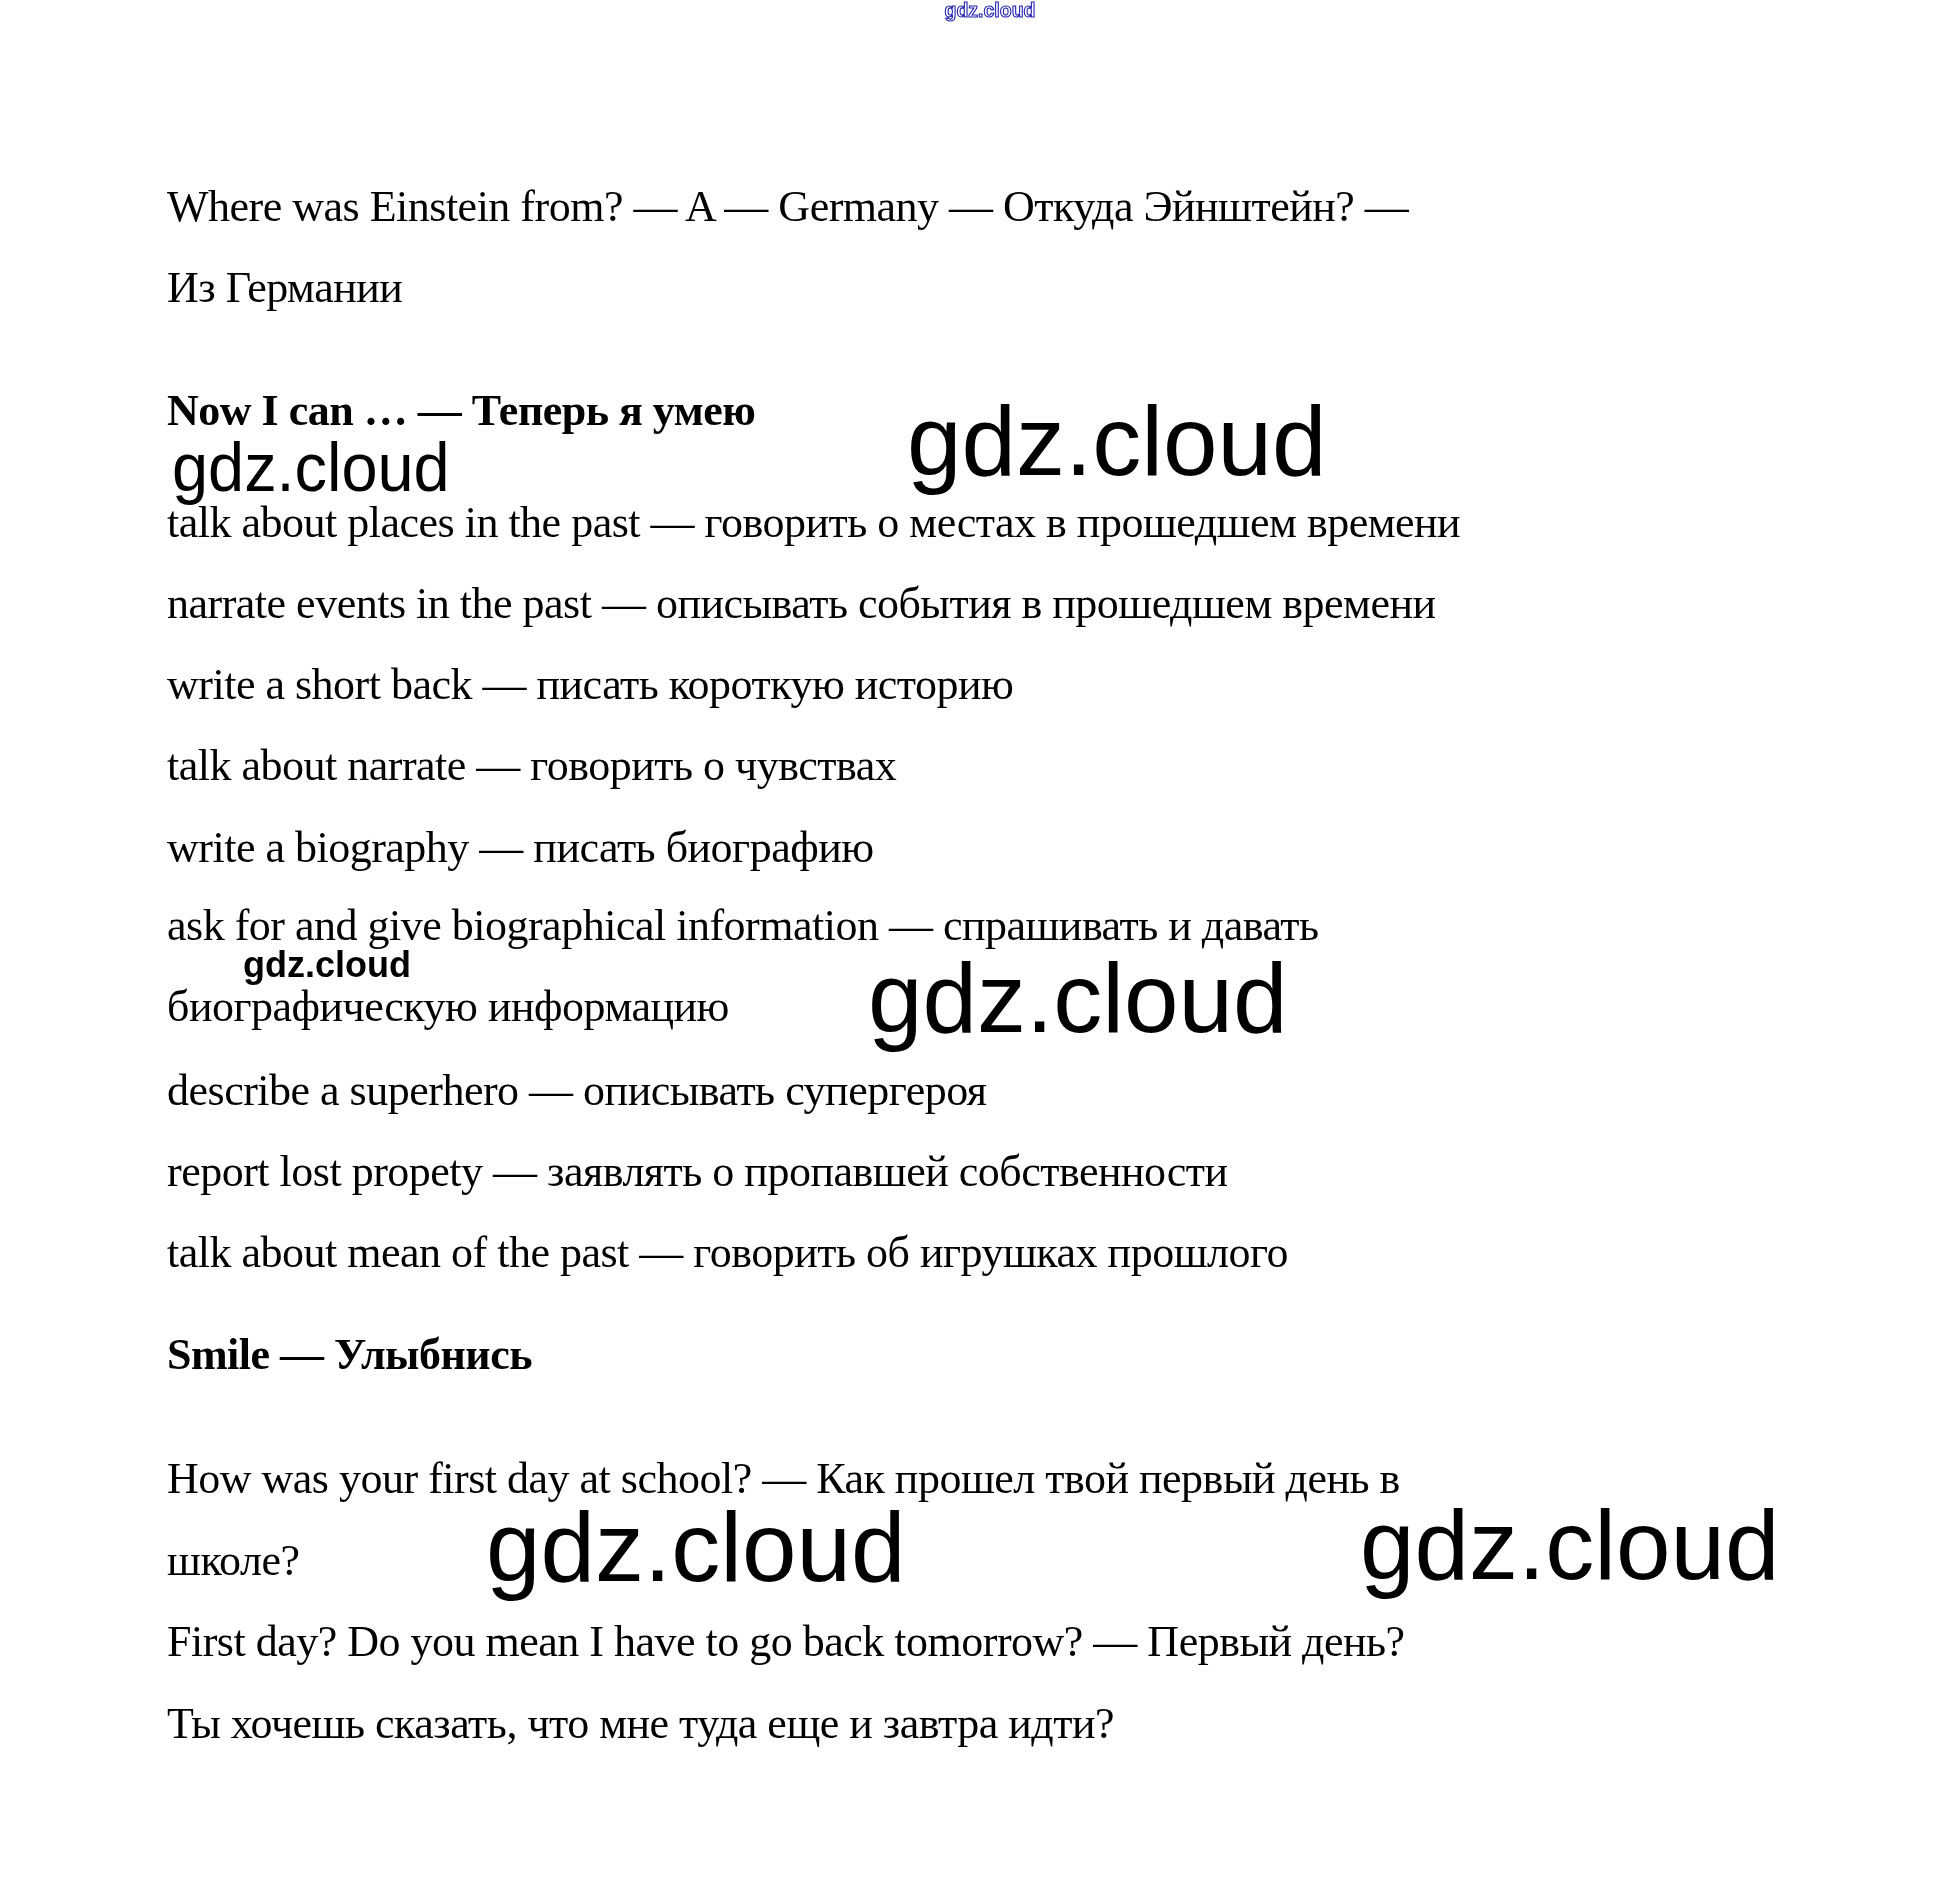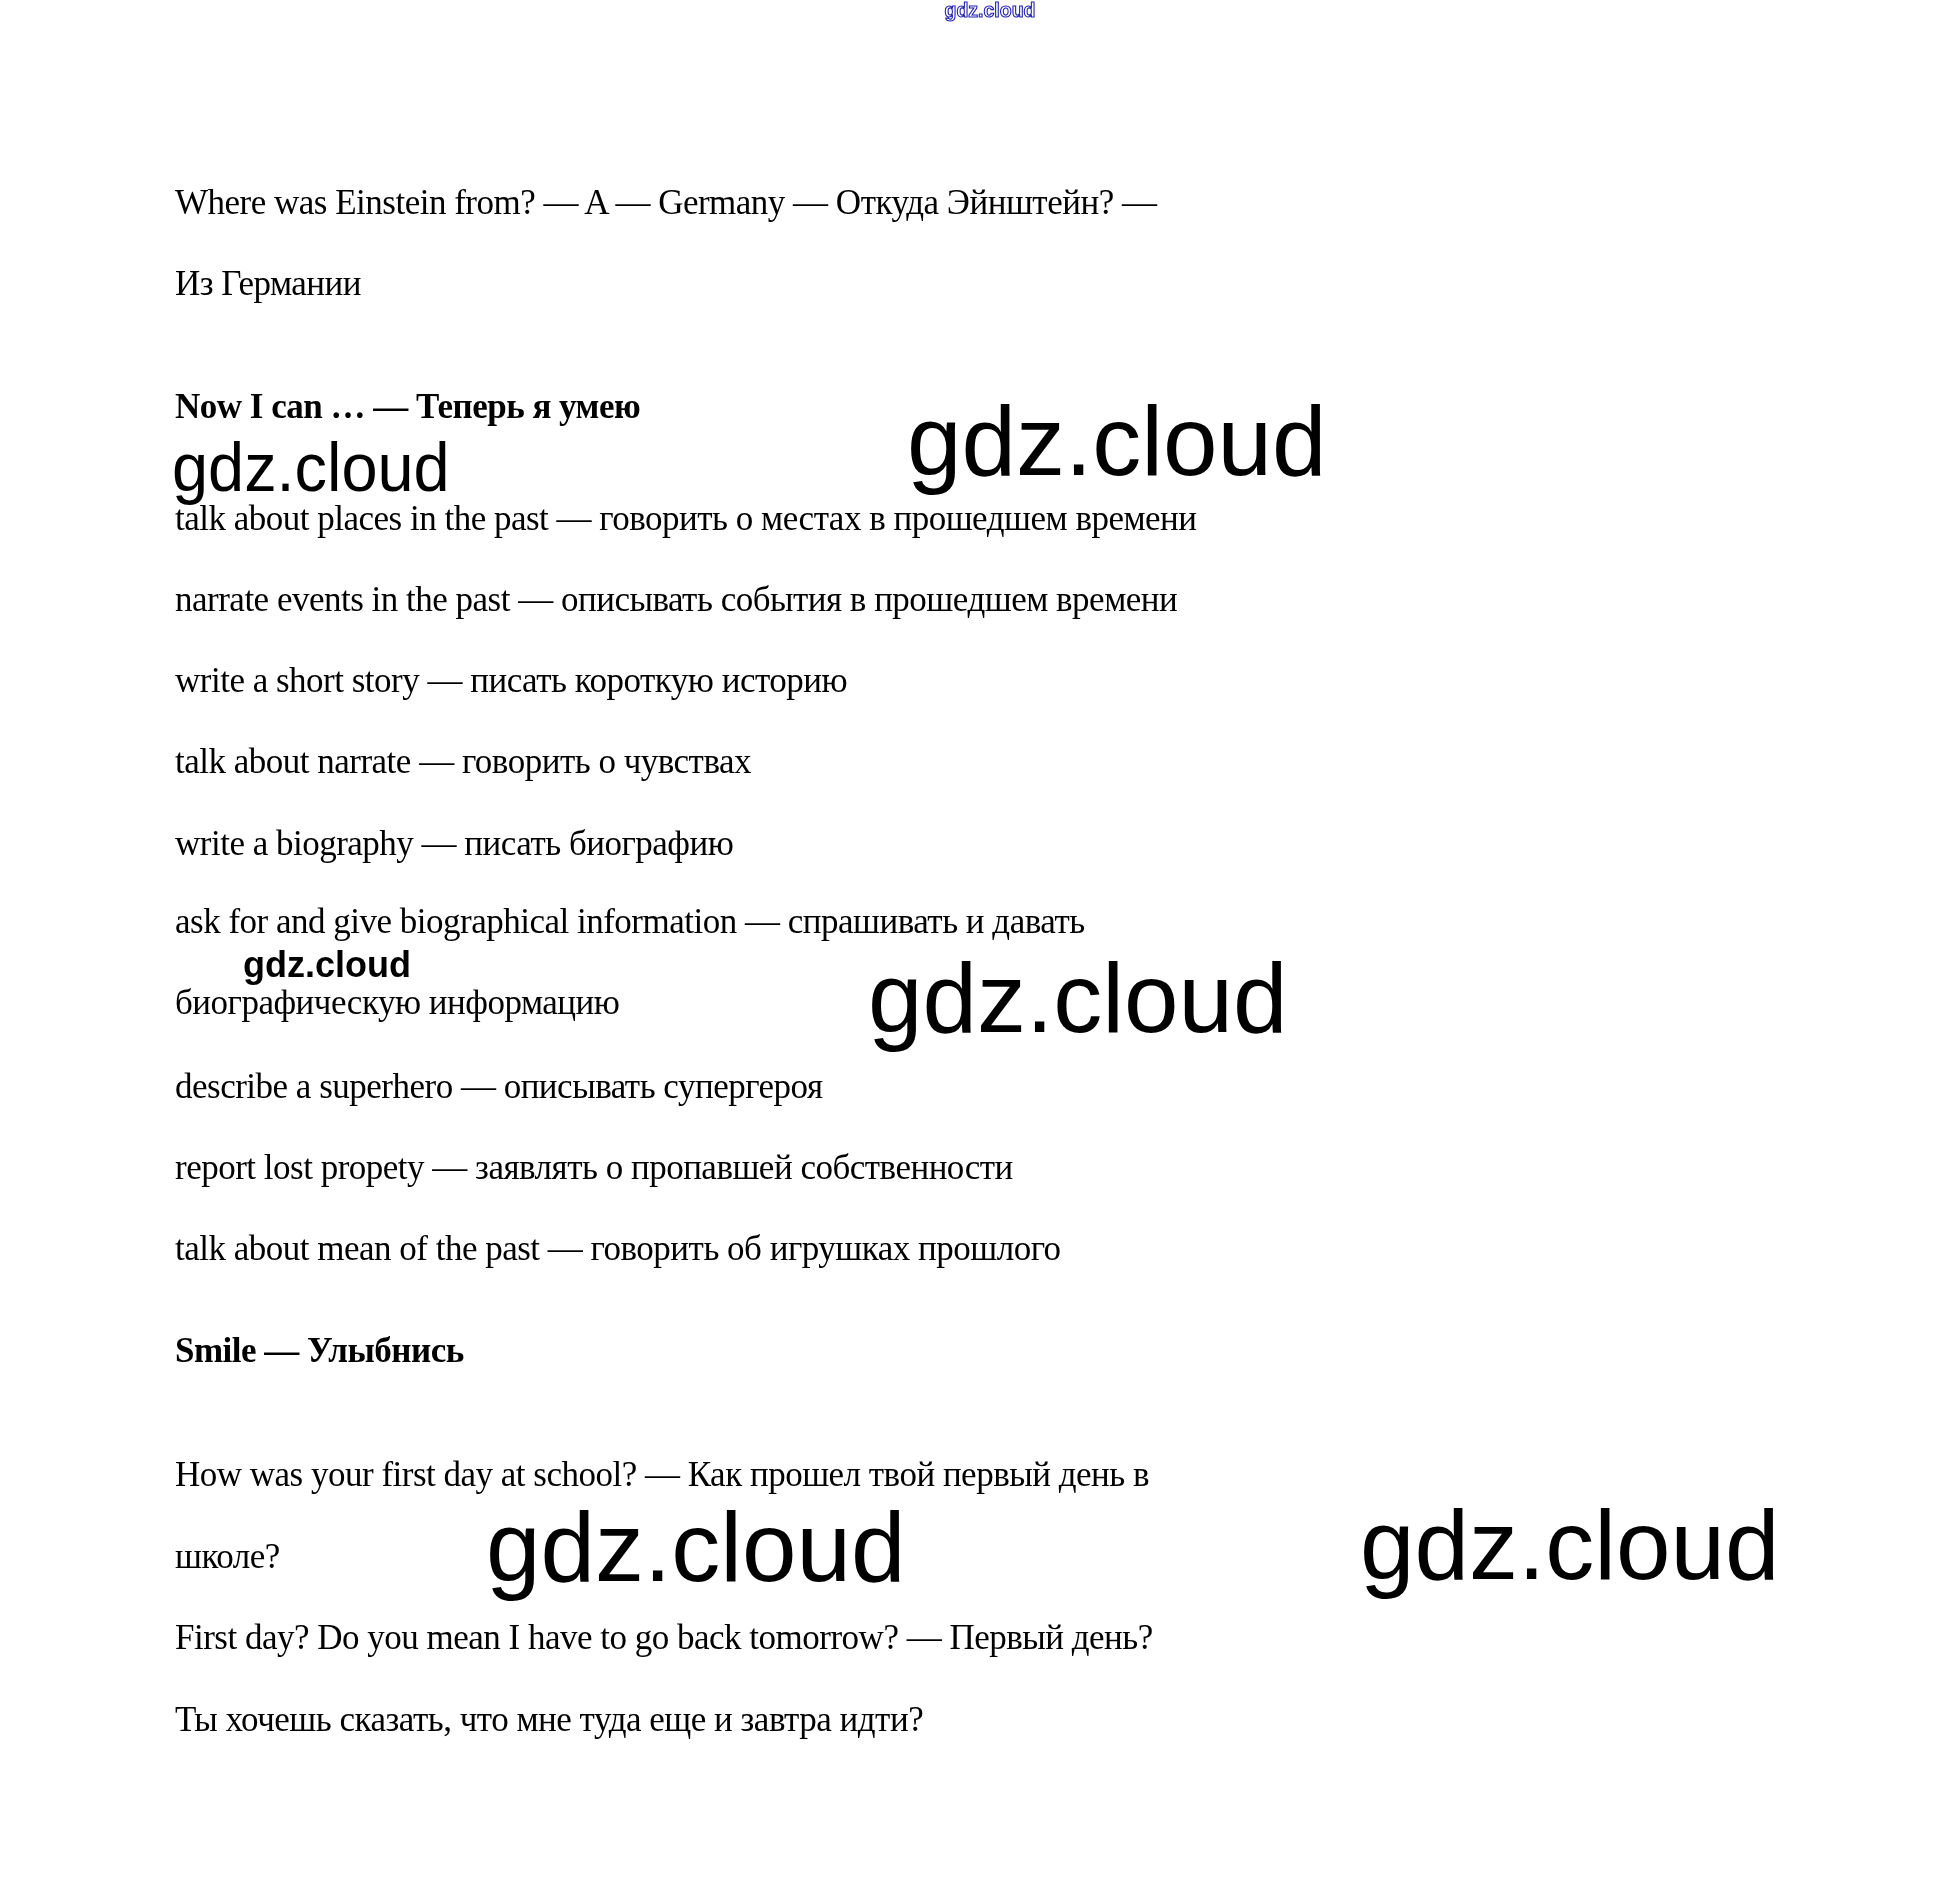--- a/index.html
+++ b/index.html
@@ -13,26 +13,25 @@
     height: 1892px;
     background: #ffffff;
     overflow: hidden;
     font-family: "Liberation Serif", "DejaVu Serif", serif;
     color: #000000;
     padding-left: 20px;
   }
   .line {
     position: absolute;
     left: 167px;
-    font-size: 35px;
+    font-size: 44px;
     line-height: 1;
     white-space: nowrap;
     letter-spacing: -0.5px;
     color: #000000;
-    margin-left: 8px;
   }
   .line.bold {
     font-weight: 700;
     text-align: center;
   }
   .wm {
     position: absolute;
     font-family: "Liberation Sans", "DejaVu Sans", sans-serif;
     color: #000000;
     line-height: 1;
@@ -81,21 +80,21 @@
   <div class="wm wm-big wm-d">gdz.cloud</div>
   <div class="wm wm-big wm-e">gdz.cloud</div>
 
   <div class="line" style="top:185px">Where was Einstein from? — A — Germany — Откуда Эйнштейн? —</div>
   <div class="line" style="top:266px">Из Германии</div>
 
   <div class="line bold" style="top:389px">Now I can … — Теперь я умею</div>
 
   <div class="line" style="top:501px">talk about places in the past — говорить о местах в прошедшем времени</div>
   <div class="line" style="top:582px">narrate events in the past — описывать события в прошедшем времени</div>
-  <div class="line" style="top:663px">write a short story — писать короткую историю</div>
+  <div class="line" style="top:663px">write a short back — писать короткую историю</div>
   <div class="line" style="top:744px">talk about narrate — говорить о чувствах</div>
   <div class="line" style="top:826px">write a biography — писать биографию</div>
   <div class="line" style="top:985px">биографическую информацию</div>
   <div class="line" style="top:904px">ask for and give biographical information — спрашивать и давать</div>
   <div class="line" style="top:1069px">describe a superhero — описывать супергероя</div>
   <div class="line" style="top:1150px">report lost propety — заявлять о пропавшей собственности</div>
   <div class="line" style="top:1231px">talk about mean of the past — говорить об игрушках прошлого</div>
 
   <div class="line bold" style="top:1333px">Smile — Улыбнись</div>
 

